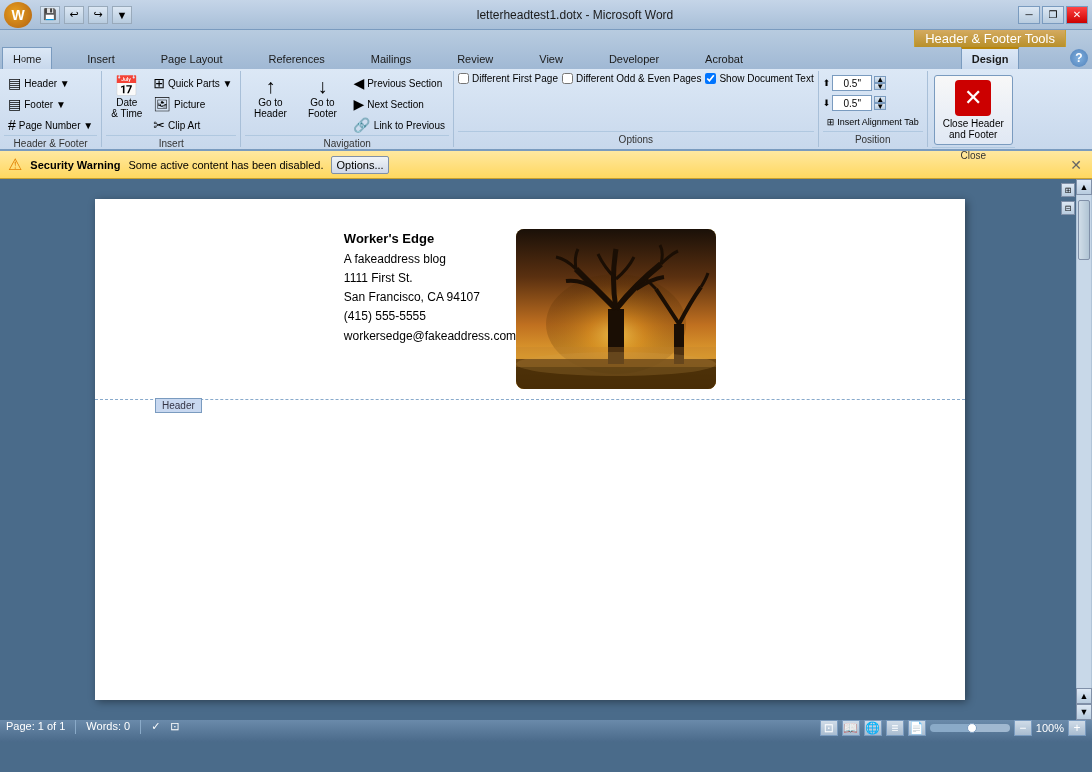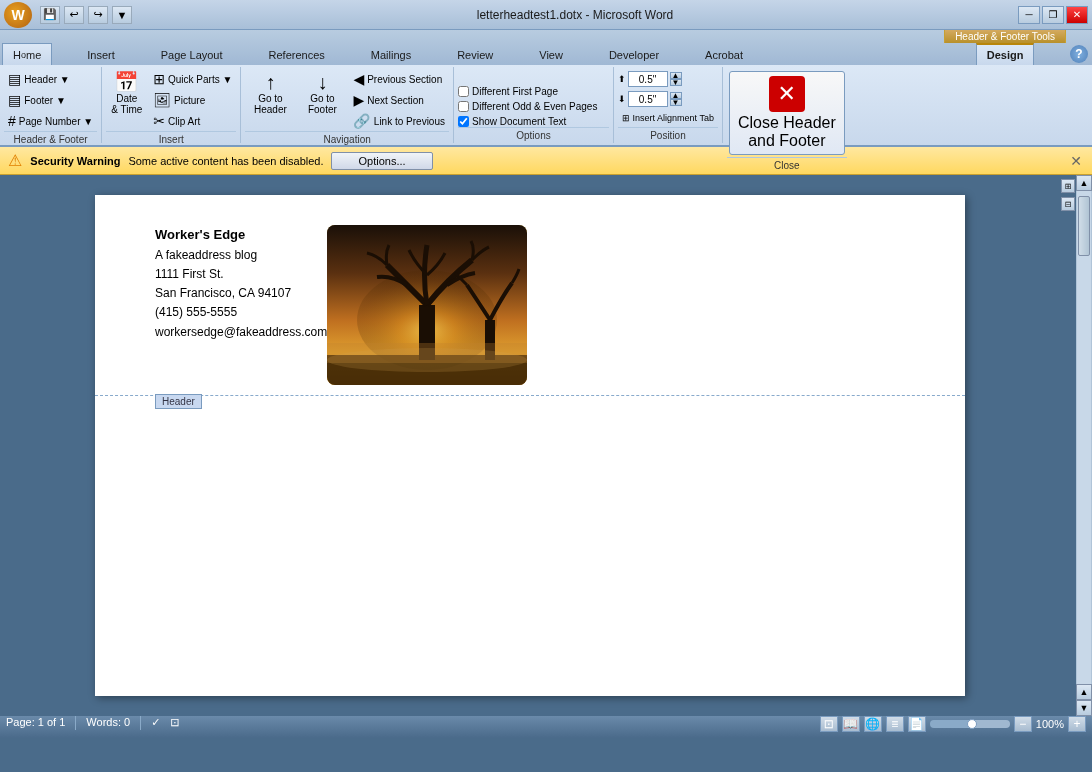--- a/index.html
+++ b/index.html
@@ -66,21 +66,21 @@
       background: linear-gradient(to bottom, #dce8f6, #c8d8ec);
       border-top: 2px solid #b8860b;
       border-left: 1px solid #7a9bbf;
       border-right: 1px solid #7a9bbf;
       font-weight: bold;
     }
     .ribbon-header-footer-tools {
       background: linear-gradient(to bottom, #d4aa60, #b8902a);
       color: #fff;
       text-align: center;
-      font-size: 10px;
+      font-size: 13px;
       padding: 1px 10px;
       border-left: 1px solid #c8a030;
       border-right: 1px solid #c8a030;
     }
 
     .ribbon-content {
       display: flex;
       height: 80px;
       padding: 2px 0;
       background: linear-gradient(to bottom, #dce8f6, #c8d8ec);
@@ -165,37 +165,37 @@
       background: linear-gradient(to bottom, #f8f8f8, #e0e8f4);
       margin: 2px;
     }
     .close-hf-icon {
       width: 36px; height: 36px;
       background: #c00;
       border-radius: 4px;
       display: flex; align-items: center; justify-content: center;
       color: white; font-size: 22px;
     }
-    .close-hf-label { font-size: 16px; text-align: center; margin-top: 2px; }
+    .close-hf-label { font-size: 10px; text-align: center; margin-top: 2px; }
 
     
     .security-bar {
       height: 28px;
       background: linear-gradient(to bottom, #ffe8a0, #ffd860);
       border-bottom: 1px solid #c8a030;
       display: flex;
       align-items: center;
       padding: 0 8px;
       gap: 8px;
     }
     .security-icon { font-size: 16px; color: #e08000; }
     .security-title { font-weight: bold; font-size: 11px; }
     .security-msg { font-size: 11px; }
     .security-options-btn {
-      padding: 2px 26px;
+      padding: 2px 4px;
       background: linear-gradient(to bottom, #f0f4f8, #d0d8e8);
       border: 1px solid #8090a8;
       border-radius: 2px;
       font-size: 11px;
       cursor: pointer;
     }
     .security-close {
       margin-left: auto;
       width: 16px; height: 16px;
       background: none; border: none;
@@ -222,21 +222,21 @@
       min-height: 500px;
       background: white;
       box-shadow: 2px 2px 8px rgba(0,0,0,0.4);
       position: relative;
     }
     .doc-header-zone {
       padding: 30px 60px 10px 60px;
       border-bottom: 1px dashed #88aacc;
       position: relative;
       display: flex;
-      justify-content: flex-start;
+      justify-content: center;
       align-items: flex-start;
     }
     .doc-header-label {
       position: absolute;
       bottom: -14px;
       left: 60px;
       background: #c8d8f0;
       border: 1px solid #7a9bbf;
       font-size: 10px;
       padding: 1px 6px;
@@ -461,21 +461,21 @@
           <div class="ribbon-btn-sm">
             <span class="sm-icon">🔗</span>
             <span>Link to Previous</span>
           </div>
         </div>
       </div>
       <div class="ribbon-group-label">Navigation</div>
     </div>
 
     <div class="ribbon-group" style="min-width: 160px;">
-      <div class="ribbon-group-content" style="flex-direction:column; justify-content:flex-end; gap:4px;">
+      <div class="ribbon-group-content" style="flex-direction:row; justify-content:center; gap:4px;">
         <div class="option-row">
           <input type="checkbox" style="">
           <span>Different First Page</span>
         </div>
         <div class="option-row">
           <input type="checkbox" style="">
           <span>Different Odd &amp; Even Pages</span>
         </div>
         <div class="option-row">
           <input type="checkbox" checked="" style="">

